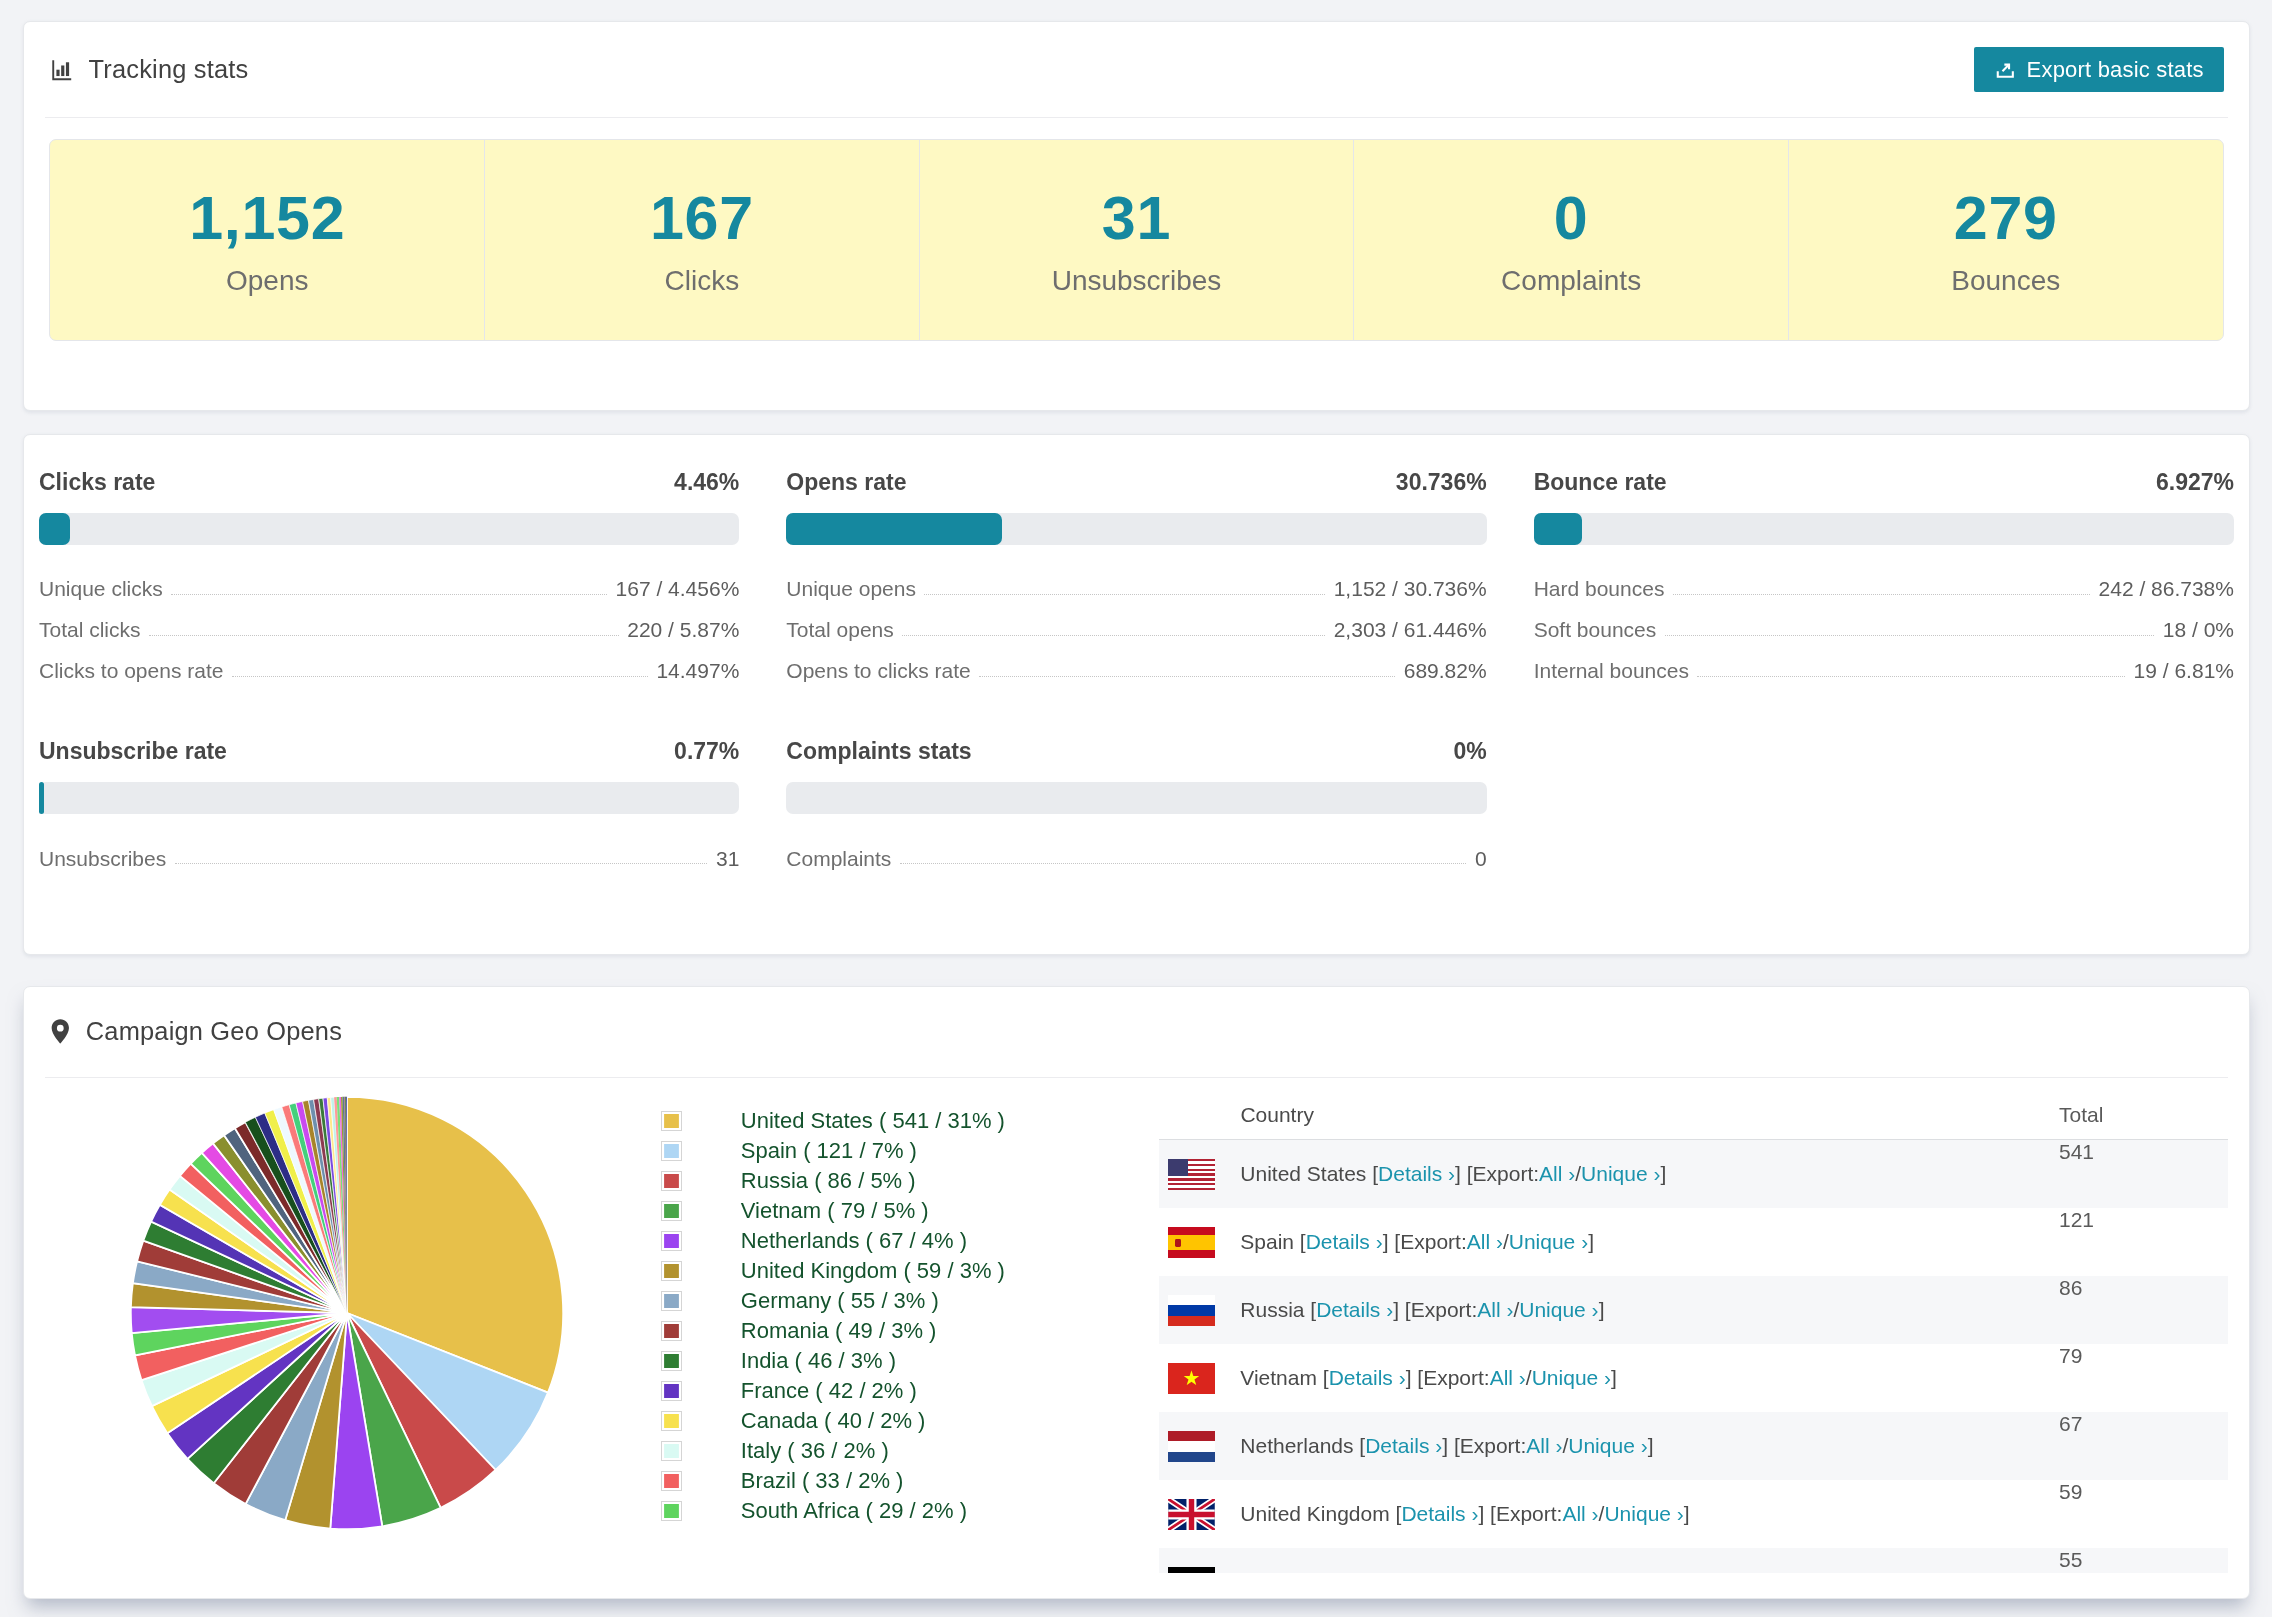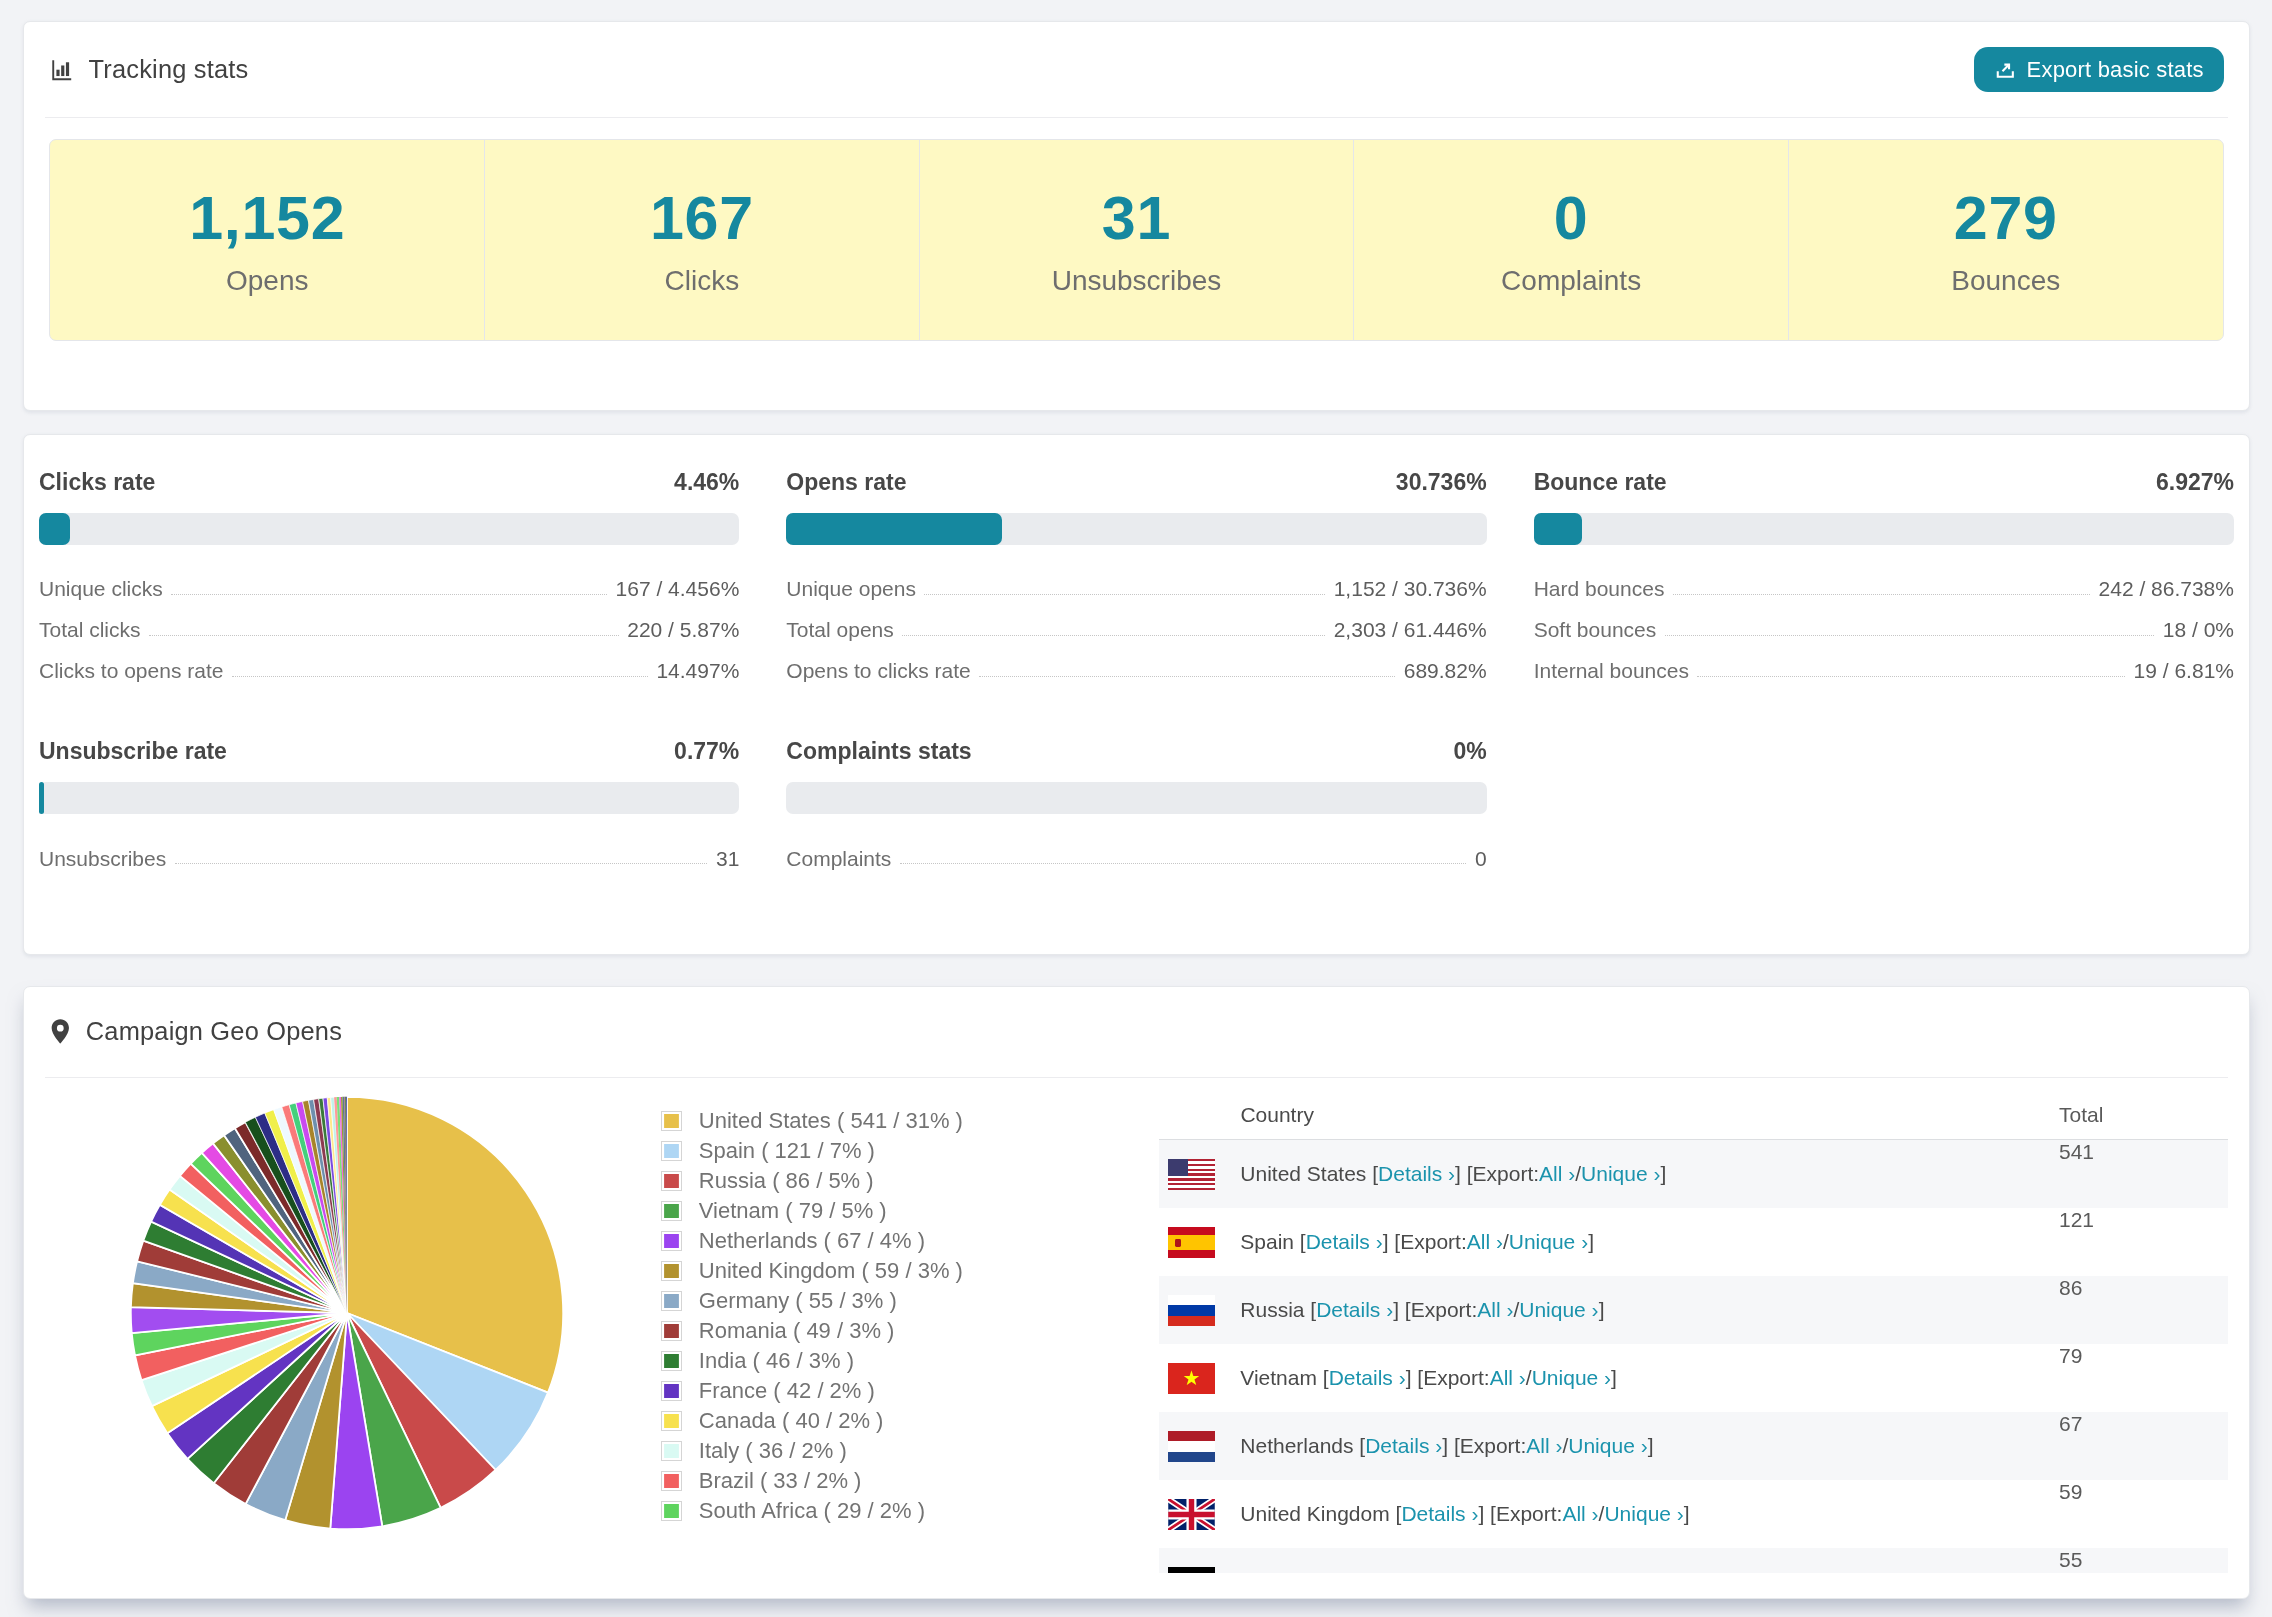--- a/index.html
+++ b/index.html
@@ -33,21 +33,21 @@
   .card-title{
     font-size:25.4px;color:#414141;
     display:flex;align-items:center;gap:14px;letter-spacing:0.2px;
   }
   .card-title svg{flex:none;}
 
   
   .btn-export{
     display:inline-flex;align-items:center;gap:10px;
     height:45px;padding:0 20px;
-    background:#15889f;border:none;border-radius:14px;
+    background:#15889f;border:none;border-radius:2px;
     color:#fff;font-size:22px;font-family:inherit;cursor:pointer;
     letter-spacing:0.2px;
   }
 
   
   .stats-row{
     display:flex;margin:21px 25.4px 0;
     border:0.7px solid #e4e6ea;border-radius:7px;
     height:200px;background:#fef9c3;
   }
@@ -72,21 +72,21 @@
   .rate-rows{margin-top:15.5px;}
   .rate-row{display:flex;align-items:flex-end;font-size:21px;height:41px;}
   .rate-row .lbl{color:#6e6e6e;white-space:nowrap;}
   .rate-row .leader{flex:1;border-bottom:1.4px dotted #c6c6c6;margin:0 8.5px 6.4px;}
   .rate-row .val{color:#5d5d5d;white-space:nowrap;}
 
   
   .geo-body{display:flex;padding:12.7px 21px 0 25.4px;}
   .pie-wrap{width:438px;flex:none;margin-left:79px;margin-top:4.2px;}
   .legend{width:367px;flex:none;margin-left:95px;margin-top:15.5px;}
-  .legend-item{display:flex;align-items:center;height:30px;font-size:22px;color:#737373;}
+  .legend-item{display:flex;align-items:center;height:30px;font-size:22px;color:#14532d;gap:42px;}
   .swatch{
     width:18.4px;height:18.4px;flex:none;margin-right:17px;
     border:1.4px solid #d5d5d5;box-shadow:inset 0 0 0 2.1px #fff;
   }
   .geo-table{flex:1;margin-left:131px;height:483px;overflow:hidden;font-size:21px;}
   .thead{display:flex;align-items:center;height:49px;border-bottom:0.7px solid #dcdee1;color:#4a4a4a;}
   .thead .td-country{padding-left:81px;}
   .tr{display:flex;height:68px;}
   .tr.striped{background:#f6f7f9;}
   .td-country{flex:1;display:flex;align-items:center;padding-left:8.5px;white-space:nowrap;}

